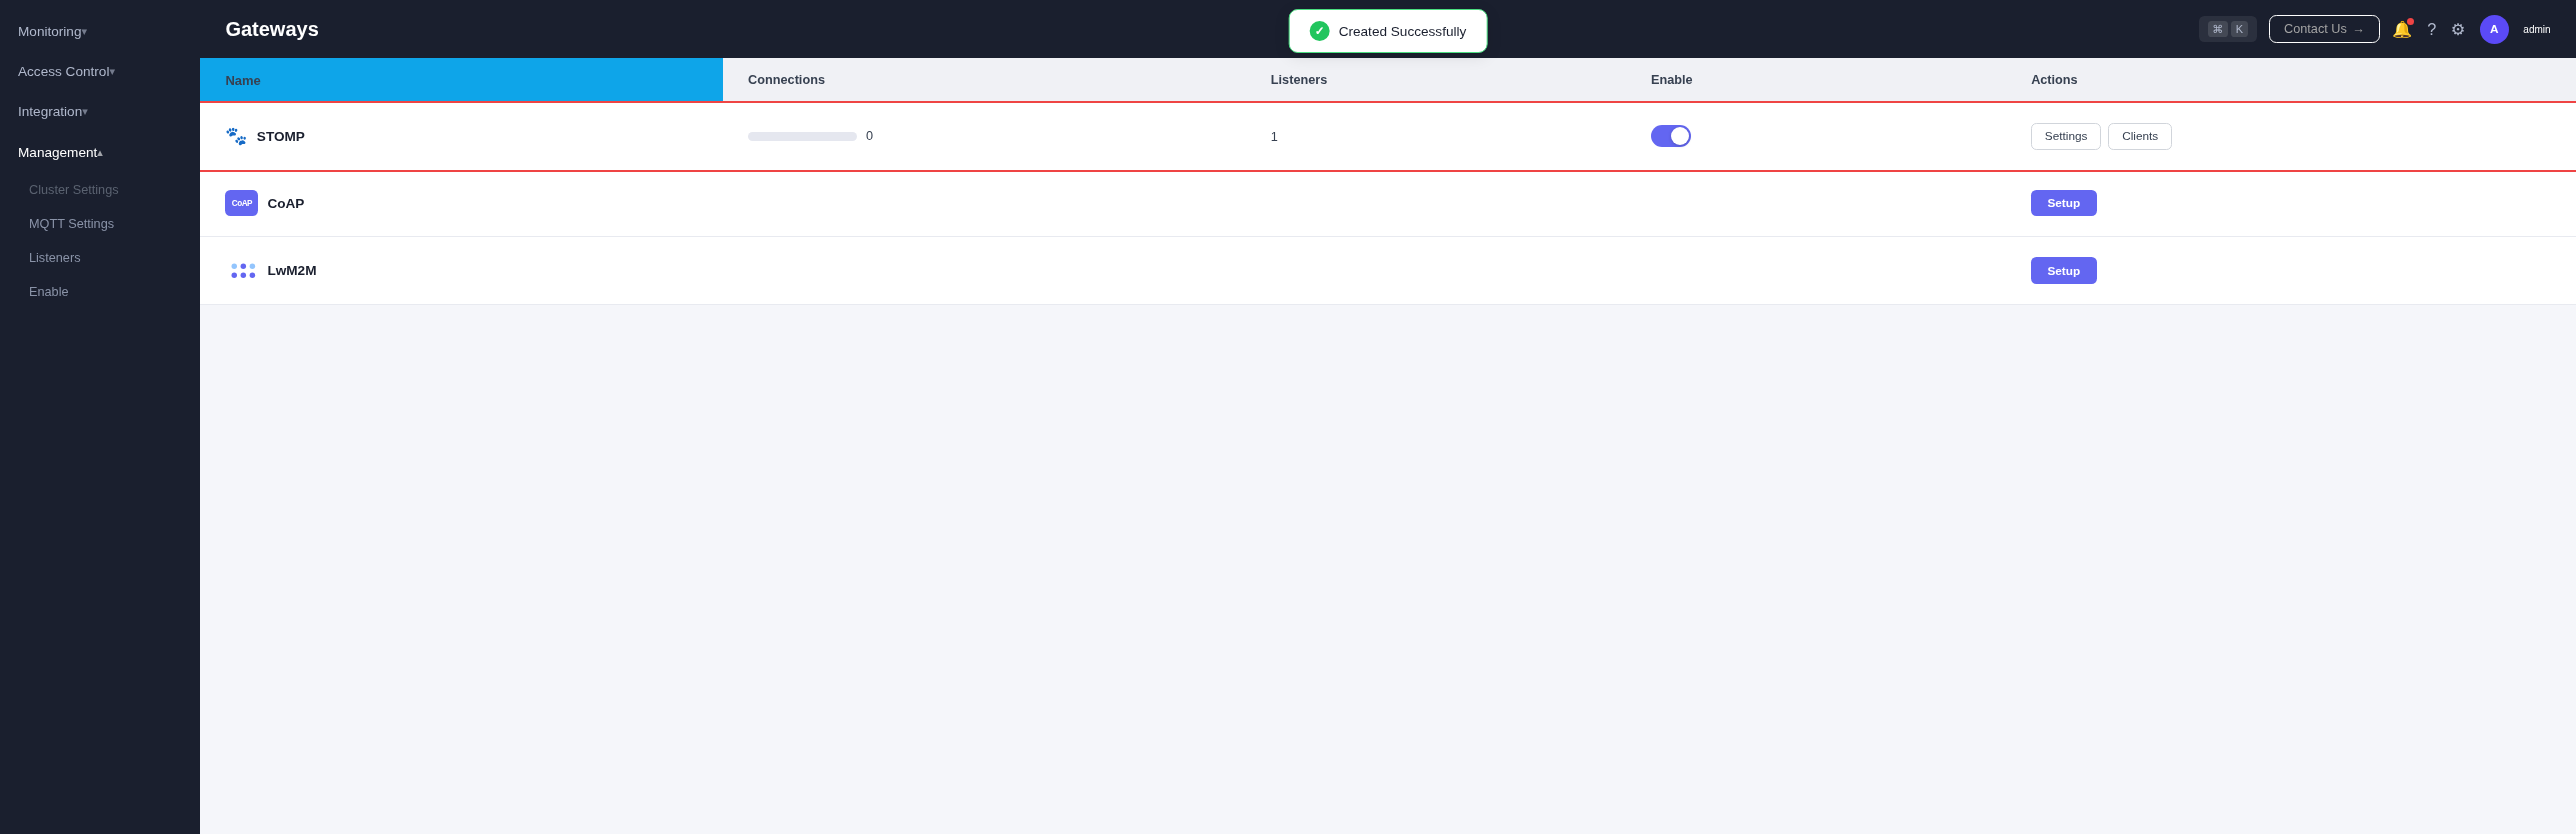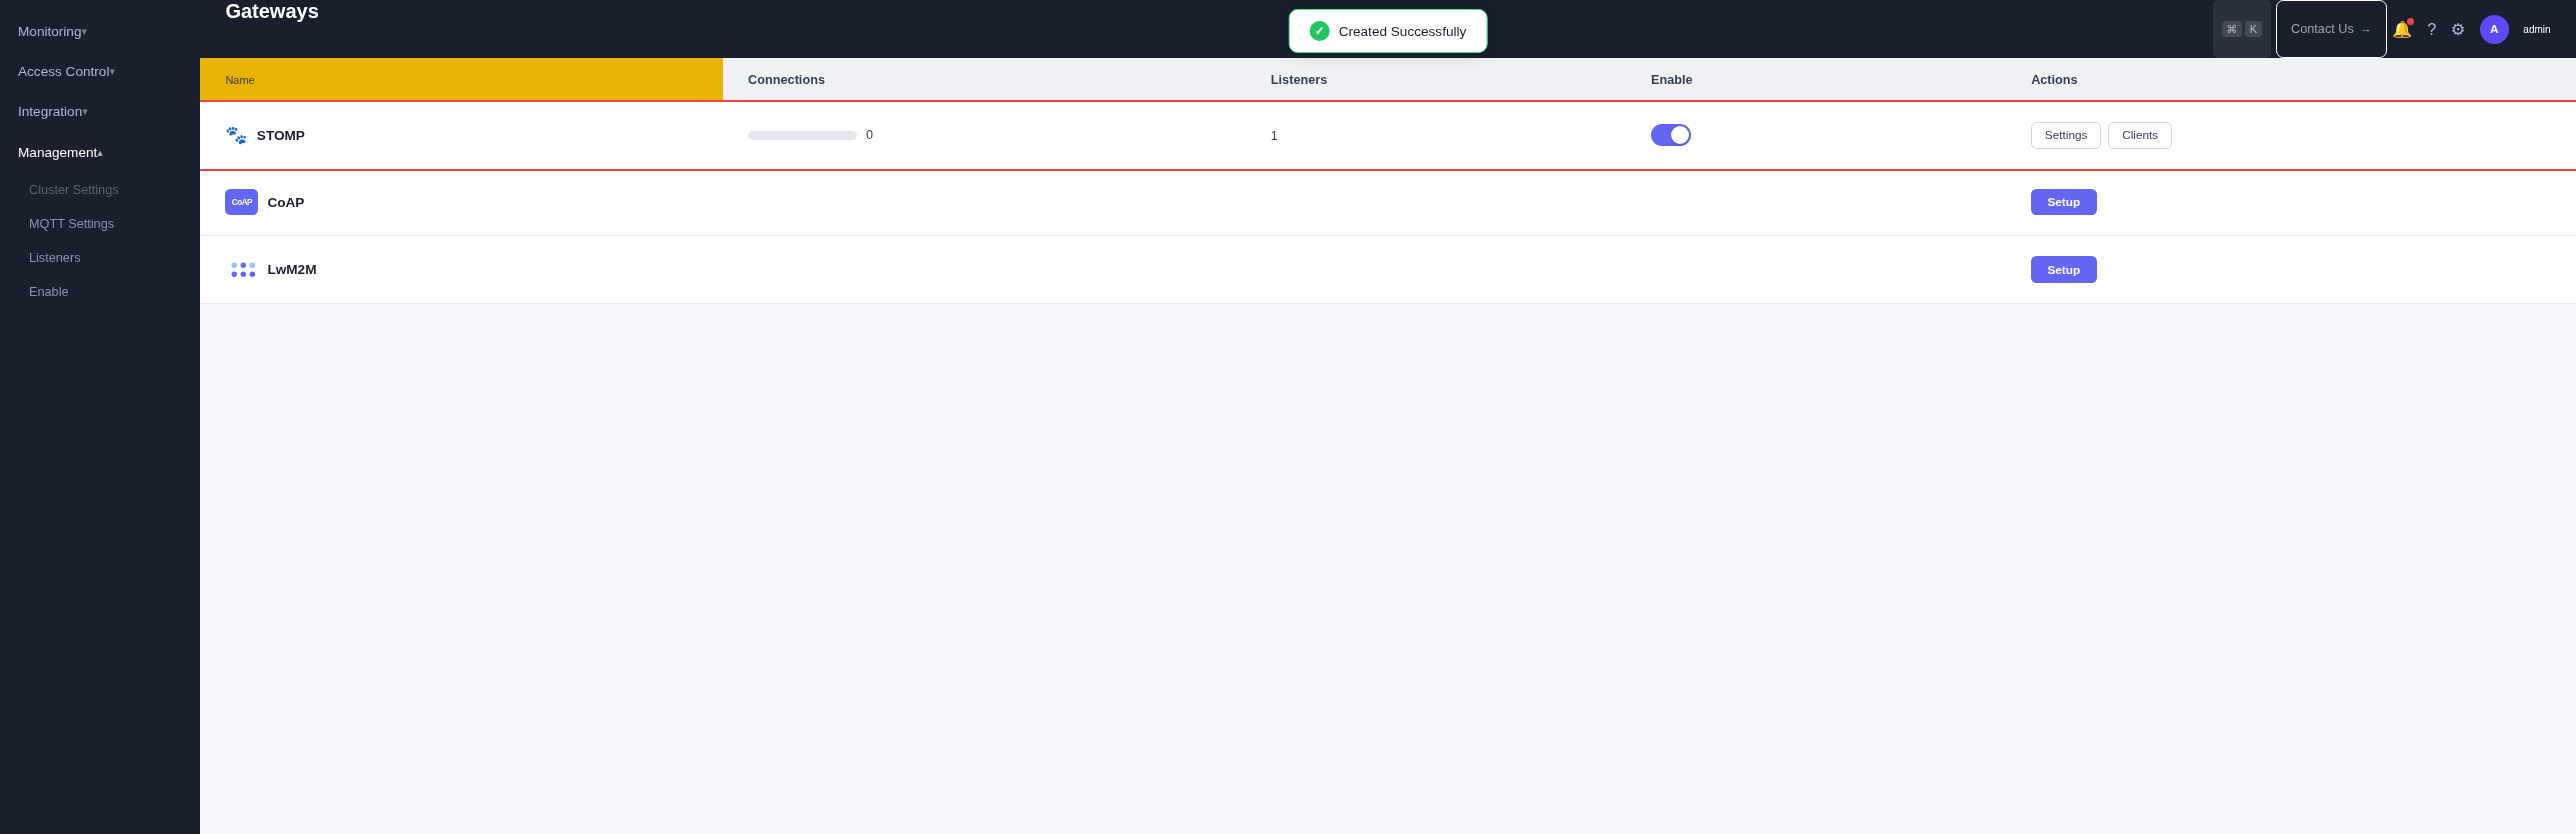--- a/index.html
+++ b/index.html
@@ -52,24 +52,25 @@
     }
     .nav-sub-item.muted { color: #5a6270; }
 
     
     .main { flex: 1; display: flex; flex-direction: column; overflow: hidden; position: relative; }
 
     
     .topbar {
       background: #1a1f2e;
       display: flex;
+      align-items: center;
       padding: 0 25.4px;
       height: 58px;
       min-height: 58px;
-      gap: 5px;
+      gap: 12px;
       position: relative;
     }
     .topbar-title { font-size: 20px; font-weight: 700; color: #fff; flex: 1; }
 
     
     .success-toast {
       position: absolute;
       left: 50%;
       transform: translateX(-50%);
       top: 9px;
@@ -268,21 +269,21 @@
         <span>A</span>
       </div>
       <span class="admin-label">admin</span>
     </div>
   </div>
 
   <div class="content">
     <table class="gateways-table">
       <thead>
         <tr>
-          <th style="text-align:left; padding:14.5px 25.4px; background:#eab308; font-size:11px; font-weight:400; color:#374151; border-bottom:0.9px solid #e5e7ef; width:22%;">Name</th>
+          <th style="text-align:left; padding:14.5px 25.4px; background:#0ea5e9; font-size:13px; font-weight:700; color:#374151; border-bottom:0.9px solid #e5e7ef; width:22%;">Name</th>
           <th style="text-align:left; padding:14.5px 25.4px; background:#f0f1f5; font-size:12.7px; font-weight:600; color:#374151; border-bottom:0.9px solid #e5e7ef; width:22%;">Connections</th>
           <th style="text-align:left; padding:14.5px 25.4px; background:#f0f1f5; font-size:12.7px; font-weight:600; color:#374151; border-bottom:0.9px solid #e5e7ef; width:16%;">Listeners</th>
           <th style="text-align:left; padding:14.5px 25.4px; background:#f0f1f5; font-size:12.7px; font-weight:600; color:#374151; border-bottom:0.9px solid #e5e7ef; width:16%;">Enable</th>
           <th style="text-align:left; padding:14.5px 25.4px; background:#f0f1f5; font-size:12.7px; font-weight:600; color:#374151; border-bottom:0.9px solid #e5e7ef; width:24%;">Actions</th>
         </tr>
       </thead>
       <tbody>
 
         <tr style="outline: 2.3px solid #ef4444; outline-offset:-0.9px;">
           <td style="padding:20px 25.4px;">

